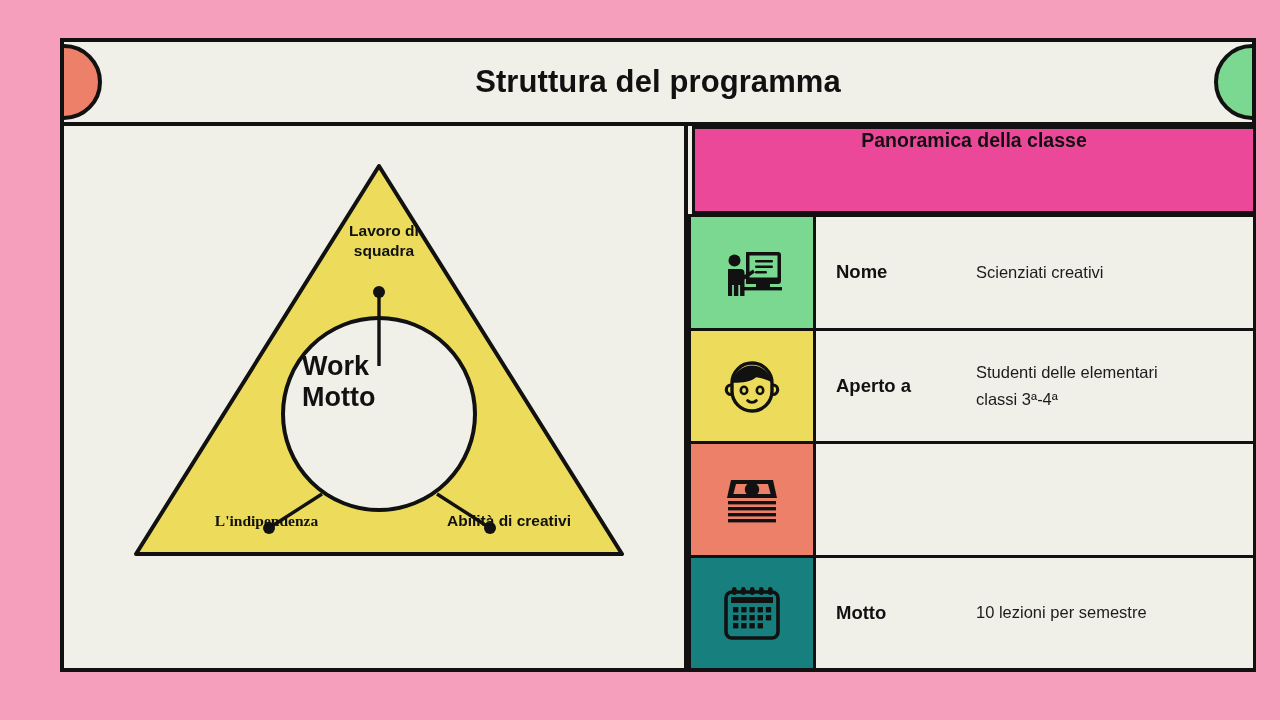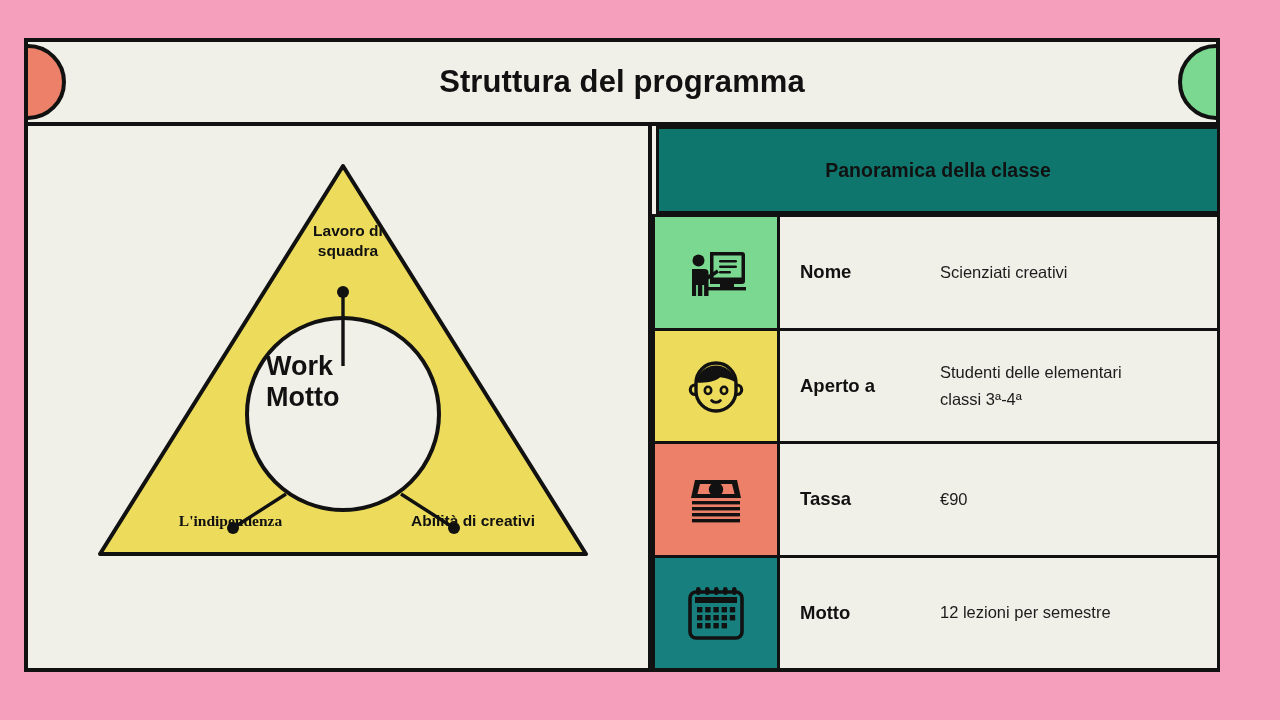--- a/index.html
+++ b/index.html
@@ -11,21 +11,21 @@
     width: 1280px;
     height: 720px;
     background: #f59fbd;
     font-family: "Liberation Sans", sans-serif;
     overflow: hidden;
   }
 
   
   #poster {
     position: absolute;
-    left: 24px;
+    left: 60px;
     top: 38px;
     width: 1196px;
     height: 634px;
     background: #f0efe8;
     border: 4px solid #111111;
     box-sizing: border-box;
   }
 
   
   #header-band {
@@ -151,23 +151,23 @@
     bottom: 0;
   }
   #overview-header {
     position: absolute;
     left: 4px;
     top: 0;
     right: -4px;
     height: 88px;
     border: 3px solid #111111;
     box-sizing: border-box;
-    background: #0f766e;
-    display: flex;
-    align-items: center;
+    background: #ec4899;
+    display: flex;
+    align-items: flex-start;
     justify-content: center;
   }
   #overview-header-title {
     font-size: 19.5px;
     font-weight: bold;
     color: #111111;
   }
   #overview-rows {
     position: absolute;
     left: 0;
@@ -318,24 +318,20 @@
               <path d="M10 10 h42 l4 18 h-50 z"></path>
               <path d="M15 14 h32 l2.6 10 h-37.2 z" fill="#ed8069"></path>
               <circle cx="31" cy="19.5" r="7.2" fill="#111111"></circle>
 
               <rect x="7" y="31" width="48" height="3.4"></rect>
               <rect x="7" y="37" width="48" height="3.4"></rect>
               <rect x="7" y="43" width="48" height="3.4"></rect>
               <rect x="7" y="49" width="48" height="3.4"></rect>
             </svg>
           </div>
-          <div class="ov-text-cell">
-            <span class="ov-label">Tassa</span>
-            <span class="ov-value">€90</span>
-          </div>
         </div>
 
         <div class="ov-row">
           <div class="ov-icon-cell" style="background:#17807f">
             <svg width="60" height="58" viewBox="0 0 60 58" fill="#111111">
 
               <rect x="10" y="3" width="4.6" height="8" rx="2.2"></rect>
               <rect x="19" y="3" width="4.6" height="8" rx="2.2"></rect>
               <rect x="28" y="3" width="4.6" height="8" rx="2.2"></rect>
               <rect x="37" y="3" width="4.6" height="8" rx="2.2"></rect>
@@ -355,21 +351,21 @@
               <rect x="35.6" y="31" width="5.4" height="5.4"></rect>
               <rect x="43.8" y="31" width="5.4" height="5.4"></rect>
               <rect x="11" y="39" width="5.4" height="5.4"></rect>
               <rect x="19.2" y="39" width="5.4" height="5.4"></rect>
               <rect x="27.4" y="39" width="5.4" height="5.4"></rect>
               <rect x="35.6" y="39" width="5.4" height="5.4"></rect>
             </svg>
           </div>
           <div class="ov-text-cell">
             <span class="ov-label">Motto</span>
-            <span class="ov-value">12 lezioni per semestre</span>
+            <span class="ov-value">10 lezioni per semestre</span>
           </div>
         </div>
 
       </div>
     </div>
 
   </div>
 </div>
 
 </body></html>

